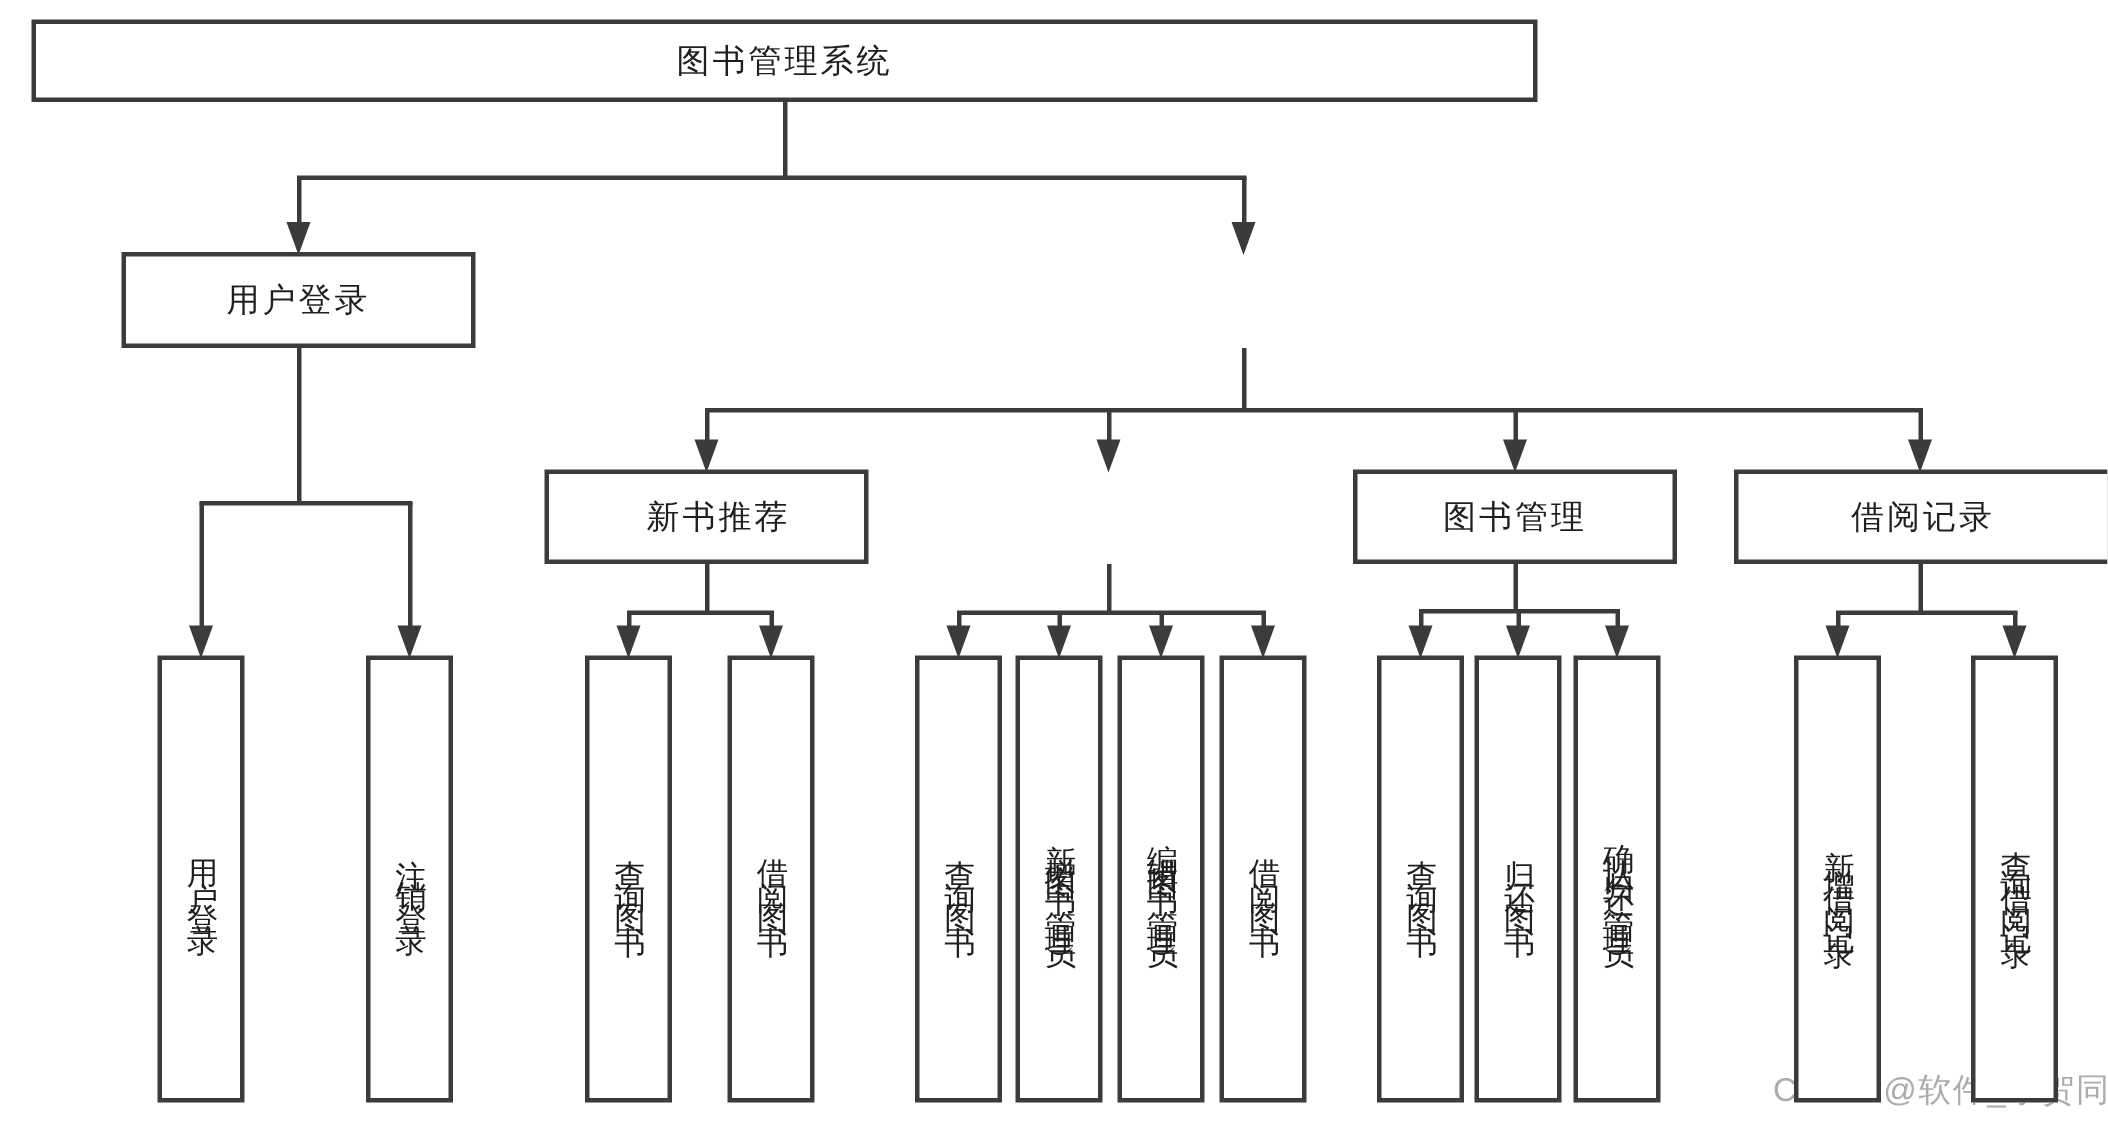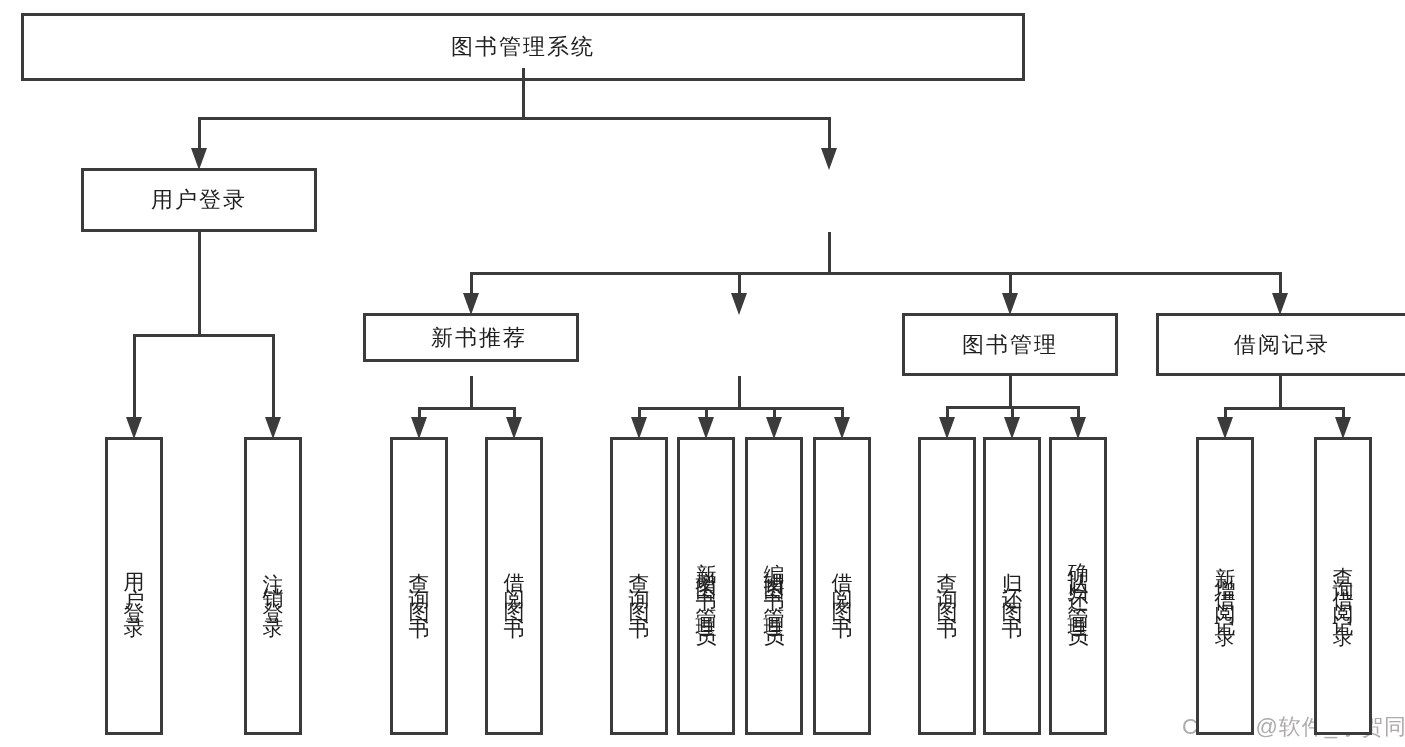--- a/index.html
+++ b/index.html
@@ -50,25 +50,25 @@
     color:var(--wm);
     letter-spacing:1px;
     white-space:nowrap;
   }
 </style>
 </head>
 <body>
 
 <div class="canvas" id="canvas">
   <div class="watermark">CSDN @软件_小贺同学</div>
-<div class="box" style="left: 21px; top: 13px; width: 1004px; height: 68px;">图书管理系统</div>
+<div class="box" style="left: 21px; top: 13px; width: 1004px; height: 55px;">图书管理系统</div>
     <div class="box" style="left: 81px; top: 168px; width: 236px; height: 64px;">用户登录</div>
     <div class="box vbox" style="left: 105px; top: 437px; width: 58px; height: 298px; letter-spacing: 15px;">用户登录</div>
     <div class="box vbox" style="left: 244px; top: 437px; width: 58px; height: 298px; letter-spacing: 15px;">注销登录</div>
-    <div class="box" style="left: 363px; top: 313px; width: 216px; height: 49px; padding-left: 16px;">新书推荐</div>
+    <div class="box" style="left: 363px; top: 313px; width: 216px; height: 63px; padding-left: 16px;">新书推荐</div>
     <div class="box" style="left: 902px; top: 313px; width: 216px; height: 63px;">图书管理</div>
     <div class="box" style="left: 1156px; top: 313px; width: 252px; height: 63px;">借阅记录</div>
     <div class="box vbox" style="left: 390px; top: 437px; width: 58px; height: 298px; letter-spacing: 15px;">查询图书</div>
     <div class="box vbox" style="left: 485px; top: 437px; width: 58px; height: 298px; letter-spacing: 15px;">借阅图书</div>
     <div class="box vbox" style="left: 610px; top: 437px; width: 58px; height: 298px; letter-spacing: 15px;">查询图书</div>
     <div class="box vbox" style="left: 677px; top: 437px; width: 58px; height: 298px; letter-spacing: 9px;">新增图书（管理员）</div>
     <div class="box vbox" style="left: 745px; top: 437px; width: 58px; height: 298px; letter-spacing: 9px;">编辑图书（管理员）</div>
     <div class="box vbox" style="left: 813px; top: 437px; width: 58px; height: 298px; letter-spacing: 15px;">借阅图书</div>
     <div class="box vbox" style="left: 918px; top: 437px; width: 58px; height: 298px; letter-spacing: 15px;">查询图书</div>
     <div class="box vbox" style="left: 983px; top: 437px; width: 58px; height: 298px; letter-spacing: 15px;">归还图书</div>

